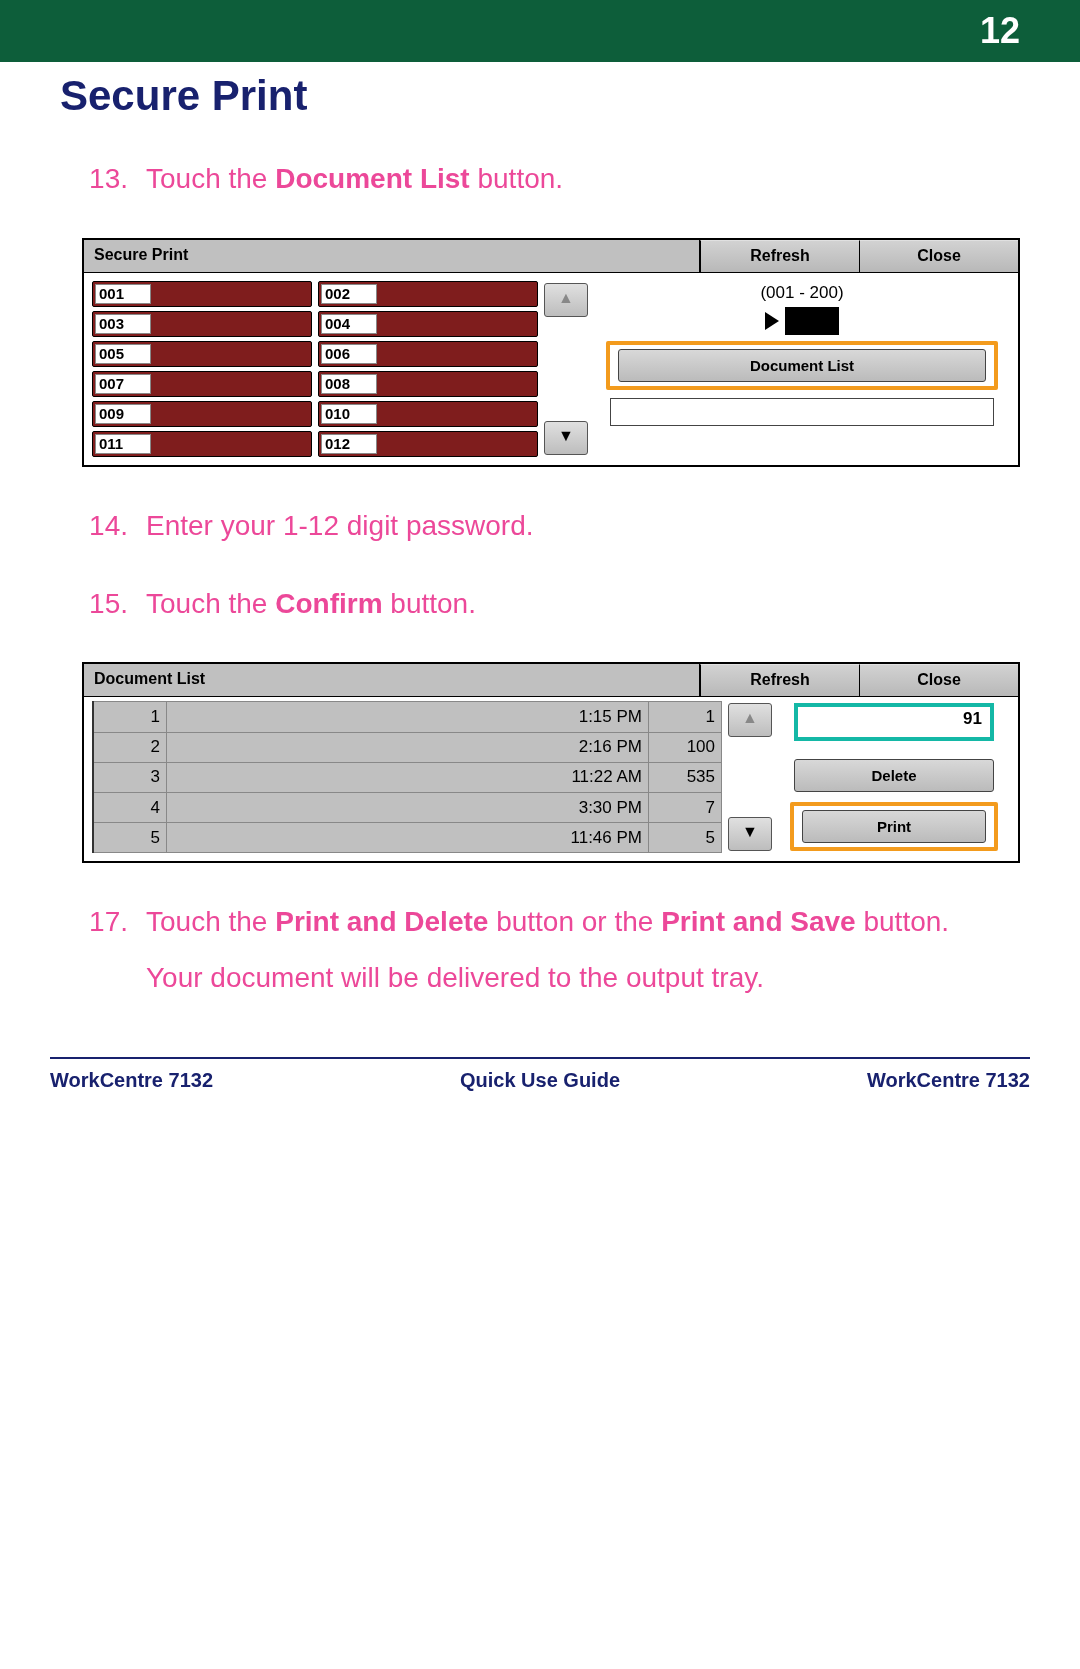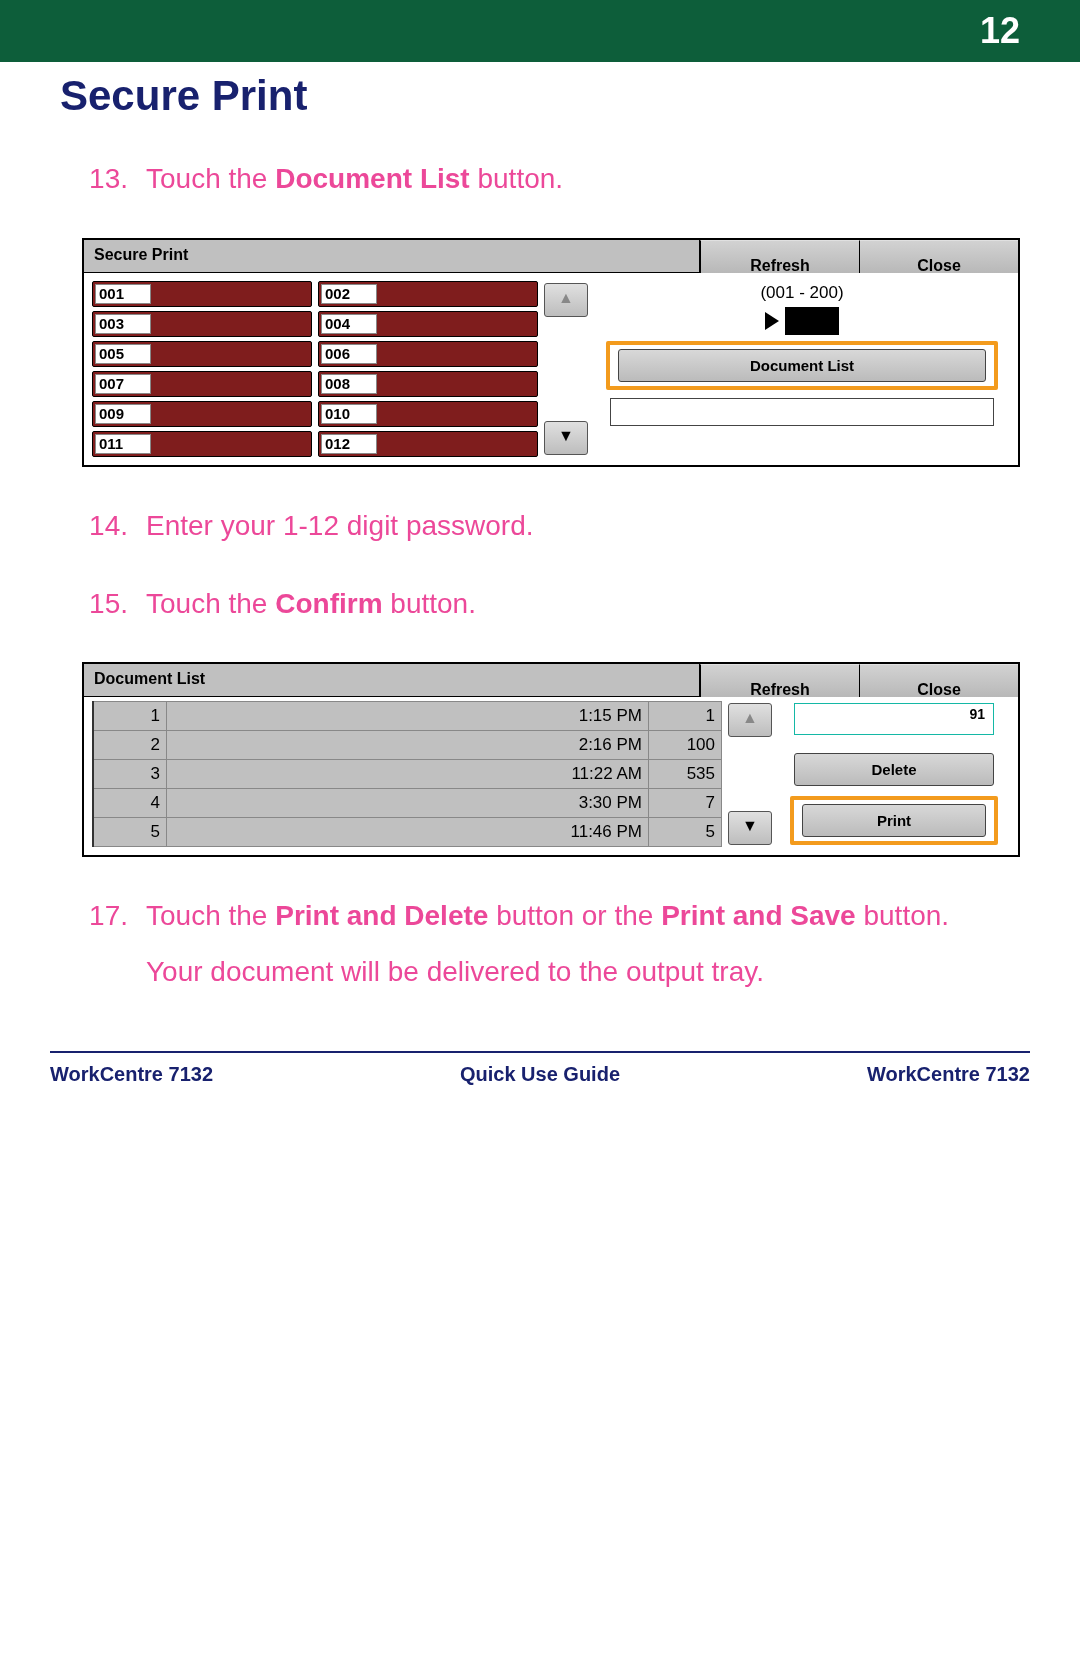--- a/index.html
+++ b/index.html
@@ -64,21 +64,21 @@
     font-weight: bold;
   }
   .title-left {
     flex: 1;
     padding: 6px 10px;
     border-right: 1px solid #000;
   }
   .title-btn {
     width: 150px;
     text-align: center;
-    padding: 16px 4px;
+    padding: 6px 4px;
     border-left: 1px solid #000;
     background: linear-gradient(#d2d2d2,#b8b8b8);
     border-top: 1px solid #e0e0e0;
   }
   .screen-body {
     display: flex;
     border-top: 1px solid #000;
     padding: 8px;
     gap: 6px;
   }
@@ -181,25 +181,25 @@
   .doc-table td {
     border: 1px solid #888;
     background: #c0c0c0;
     height: 26px;
     padding: 0 6px;
     text-align: right;
   }
   .doc-table td.first { border-left: 2px solid #333; }
   .count-box {
     height: 26px;
-    border: 1px solid #14b8a6;
+    border: 4px solid #14b8a6;
     background: #fff;
     text-align: right;
     padding: 2px 8px;
-    font-size: 14px;
+    font-size: 17px;
     font-weight: bold;
     margin: 0 10px 10px 10px;
   }
 
   
   .footer-line {
     border-top: 2px solid #18216e;
     margin: 60px -10px 0 -10px;
     padding-top: 10px;
     display: flex;

